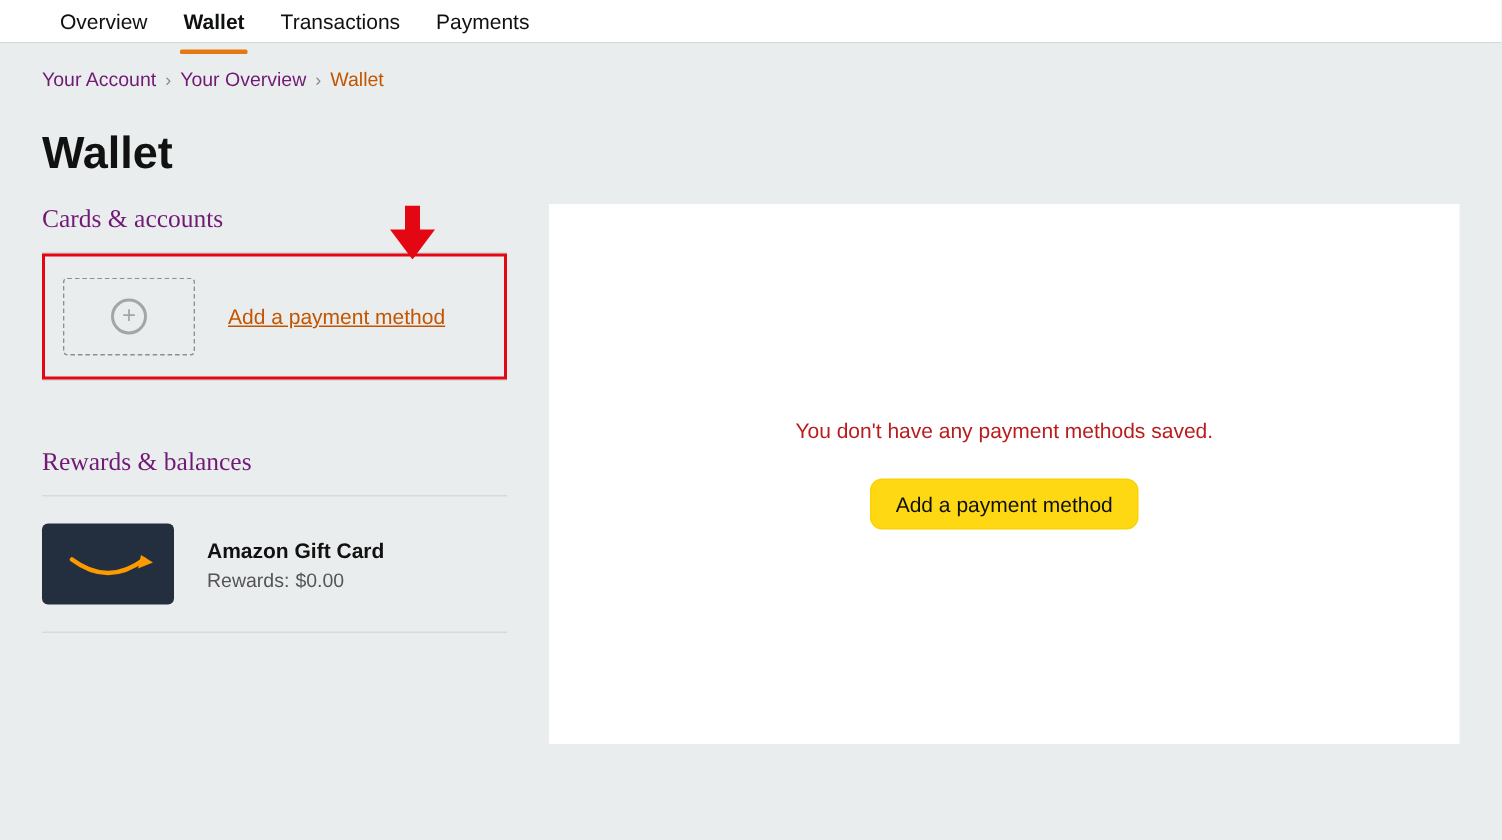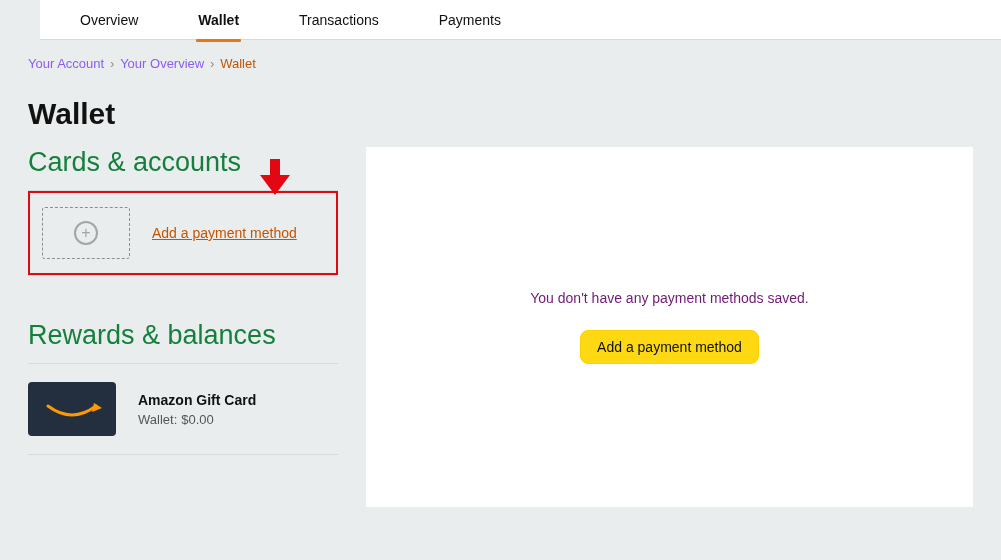--- a/index.html
+++ b/index.html
@@ -1,38 +1,38 @@
 <!DOCTYPE html>
 <html><head>
 <meta charset="utf-8">
 <style>
   * { box-sizing: border-box; margin: 0; padding: 0; }
   html, body { width: 1001px; height: 560px; font-family: "Amazon Ember", Arial, Helvetica, sans-serif; background:#eaeded; color:#111; overflow:hidden; }
 
   
-  .tabbar { background:#fff; height:40px; border-bottom:1px solid #d5dbdb; display:flex; align-items:center; padding-left:40px; gap:60px;margin-left:40px; }
+  .tabbar { background:#fff; height:29px; border-bottom:1px solid #d5dbdb; display:flex; align-items:center; padding-left:40px; gap:24px; }
   .tab { font-size:14px; font-weight:400; color:#0f1111; cursor:pointer; position:relative; height:42px; display:flex; align-items:center; }
   .tab.active { font-weight:700; }
   .tab.active::after { content:""; position:absolute; left:-2px; right:-2px; bottom:-1px; height:3px; background:#e47911; border-radius:1px; }
 
   
   .breadcrumbs { display:flex; align-items:center; gap:6px; padding:16px 0 0 28px; font-size:13px; color:#555; }
-  .breadcrumbs .crumb { color:#8b5cf6; cursor:pointer; }
+  .breadcrumbs .crumb { color:#701a75; cursor:pointer; }
   .breadcrumbs .crumb.current { color:#c45500; }
   .breadcrumbs .sep { color:#888; font-size:12px; }
 
   
   .page { display:flex; flex-direction:column; padding:0 28px; }
   h1.title { font-size:30px; font-weight:700; margin-top:26px; margin-bottom:10px; }
   .cols { display:flex; gap:28px; align-items:flex-start; }
   .left { width:310px; flex:0 0 310px; }
   .right { flex:1; background:#fff; min-height:360px; margin-top:6px; position:relative; display:flex; flex-direction:column; align-items:center; justify-content:center; }
 
   
-  .section-title { font-size:27px; font-weight:400; color:#15803d; margin-top:6px; }
+  .section-title { font-size:17px; font-weight:400; color:#701a75; margin-top:6px;font-family:Liberation Serif, serif; }
   .rule { border:none; border-top:1px solid #d5dbdb; margin:12px 0 0 0; }
   .section-body { padding:18px 0; border-bottom:1px solid #d5dbdb; }
 
   
   .addpm-highlight { position:relative; border:2px solid #e30613; padding:8px 6px 8px 6px; }
   .addpm-row { display:flex; align-items:center; gap:22px; padding:6px 6px; cursor:pointer; }
   .dashed-card {
     width:88px; height:52px; border:1px dashed #8a8f93; border-radius:3px;
     display:flex; align-items:center; justify-content:center;
   }
@@ -48,21 +48,21 @@
   
   .gc-row { display:flex; align-items:center; gap:22px; }
   .gc-img {
     width:88px; height:54px; border-radius:4px; background:#232f3e;
     display:flex; align-items:center; justify-content:center;
   }
   .gc-name { font-size:14px; font-weight:700;text-align:center; }
   .gc-balance { font-size:13px; color:#555; margin-top:4px; display:flex; gap:4px; }
 
   
-  .empty-msg { font-size:14px; color:#701a75; margin-bottom:24px; }
+  .empty-msg { font-size:14px; color:#b91c1c; margin-bottom:24px; }
   .btn-primary {
     background:#ffd814; border:1px solid #fcd200; border-radius:8px;
     font-size:14px; padding:8px 16px; cursor:pointer; color:#0f1111;
   }
 </style>
 </head>
 <body>
 
 <div class="tabbar">
   <div class="tab">Overview</div>
@@ -113,21 +113,21 @@
         <div class="gc-row">
           <div class="gc-img">
             <svg width="60" height="30" viewBox="0 0 60 30">
               <path d="M6 12 Q30 30 54 12" stroke="#ff9900" stroke-width="3" fill="none" stroke-linecap="round"></path>
               <polygon points="52,9 60,14 50,18" fill="#ff9900"></polygon>
             </svg>
           </div>
           <div>
             <div class="gc-name">Amazon Gift Card</div>
             <div class="gc-balance">
-              <span>Wallet:</span>
+              <span>Rewards:</span>
               <span>$0.00</span>
             </div>
           </div>
         </div>
       </div>
     </div>
 
     <div class="right">
       <div class="empty-msg">You don't have any payment methods saved.</div>
       <button class="btn-primary">Add a payment method</button>

